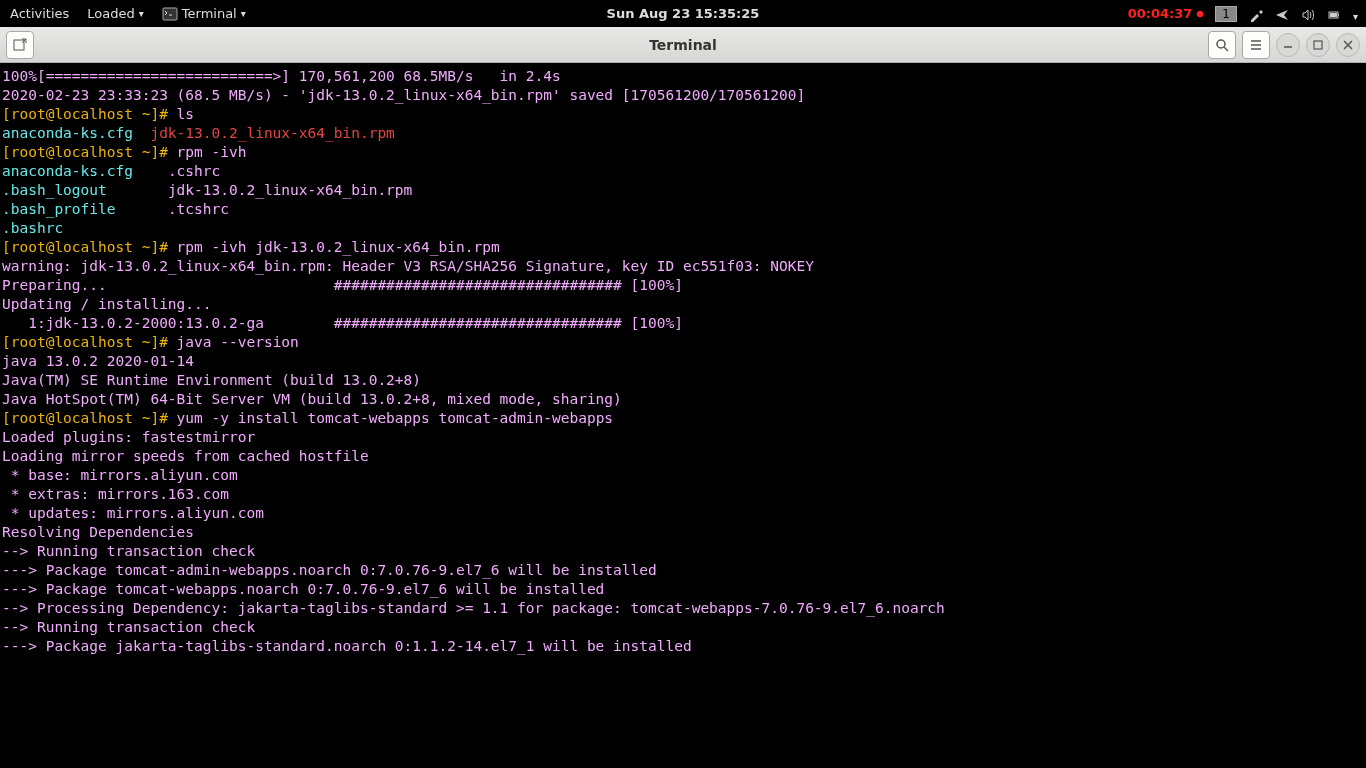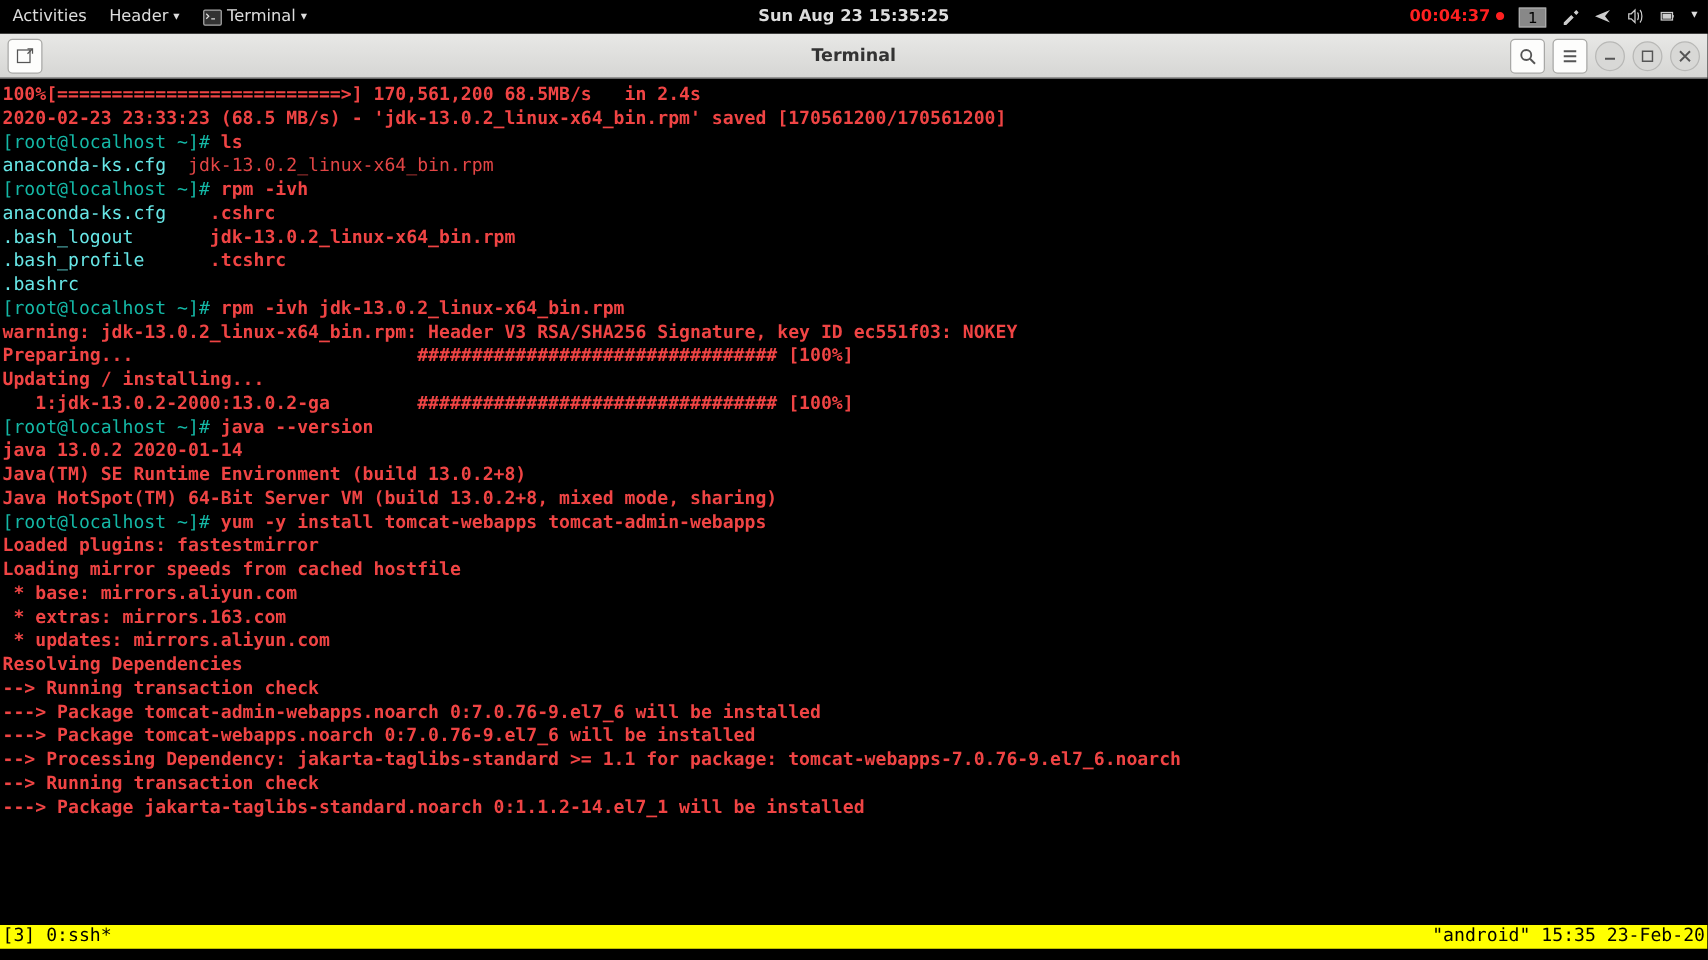--- a/index.html
+++ b/index.html
@@ -16,21 +16,21 @@
   background: #000;
   display: flex;
   align-items: center;
   color: #ddd;
   font-size: 13px;
   position: relative;
 }
 .topbar-left { display: flex; align-items: center; gap: 18px; padding-left: 10px; }
 .topbar-item { display: flex; align-items: center; gap: 4px; cursor: pointer; }
 .topbar-center { position: absolute; left: 50%; transform: translateX(-50%); font-weight: bold; }
-.topbar-right { position: absolute; right: 8px; display: flex; align-items: flex-start; gap: 12px; }
+.topbar-right { position: absolute; right: 8px; display: flex; align-items: flex-end; gap: 12px; }
 .timer { color: #ff2020; font-weight: bold; }
 .workspace-badge { background: #888; color: #000; padding: 0 6px; border: 1px solid #aaa; font-size: 12px; }
 .chevron { font-size: 10px; }
 
 .window-titlebar {
   height: 36px;
   background: linear-gradient(#e8e8e6, #d6d6d4);
   border-bottom: 1px solid #b0b0b0;
   display: flex;
   align-items: center;
@@ -61,24 +61,24 @@
   height: calc(768px - 27px - 36px);
   font-family: "DejaVu Sans Mono", monospace;
   font-size: 14.5px;
   line-height: 19px;
   color: #e0e0e0;
   padding: 4px 2px 0 2px;
   position: relative;
   overflow: hidden;
 }
 .term-content { white-space: pre; }
-.green { color: #14b8a6; }
+.green { color: #eab308; }
 .cyan { color: #67e6e6; text-align: center; }
 .red { color: #e24545; }
-.white { color: #ef4444; font-weight: bold; }
+.white { color: #f0abfc; }
 
 .statusbar {
   position: absolute;
   bottom: 9px;
   left: 0;
   right: 0;
   height: 19px;
   background: #ffff00;
   color: #000;
   font-family: "DejaVu Sans Mono", monospace;
@@ -91,21 +91,21 @@
 
 svg { display: block; }
 </style>
 </head>
 <body>
 
 <div class="topbar">
   <div class="topbar-left">
     <span class="topbar-item">Activities</span>
     <span class="topbar-item">
-      <span>Header</span>
+      <span>Loaded</span>
       <span class="chevron">▾</span>
     </span>
     <span class="topbar-item">
       <span>
         <svg width="16" height="16" viewBox="0 0 16 16">
             <rect x="1" y="2" width="14" height="12" rx="1" fill="#333" stroke="#aaa"></rect>
             <path d="M3 5l2 2-2 2M7 9h3" stroke="#ddd" stroke-width="1" fill="none"></path>
           </svg>
       </span>
       <span>Terminal</span>
@@ -178,17 +178,13 @@
     <div class="round-btn">
       <svg width="10" height="10" viewBox="0 0 10 10">
           <path d="M1 1l8 8M9 1l-8 8" stroke="#555" stroke-width="1.5"></path>
         </svg>
     </div>
   </div>
 </div>
 
 <div class="terminal-area">
   <div class="term-content" id="term-lines"><div><span class="white">100%[==========================&gt;] 170,561,200 68.5MB/s   in 2.4s</span></div><div><span class="white"></span></div><div><span class="white">2020-02-23 23:33:23 (68.5 MB/s) - 'jdk-13.0.2_linux-x64_bin.rpm' saved [170561200/170561200]</span></div><div><span class="white"></span></div><div><span class="green">[root@localhost ~]# </span><span class="white">ls</span></div><div><span class="cyan">anaconda-ks.cfg  </span><span class="red">jdk-13.0.2_linux-x64_bin.rpm</span></div><div><span class="green">[root@localhost ~]# </span><span class="white">rpm -ivh</span></div><div><span class="cyan">anaconda-ks.cfg    </span><span class="white">.cshrc</span></div><div><span class="cyan">.bash_logout       </span><span class="white">jdk-13.0.2_linux-x64_bin.rpm</span></div><div><span class="cyan">.bash_profile      </span><span class="white">.tcshrc</span></div><div><span class="cyan">.bashrc</span></div><div><span class="green">[root@localhost ~]# </span><span class="white">rpm -ivh jdk-13.0.2_linux-x64_bin.rpm</span></div><div><span class="white">warning: jdk-13.0.2_linux-x64_bin.rpm: Header V3 RSA/SHA256 Signature, key ID ec551f03: NOKEY</span></div><div><span class="white">Preparing...                          ################################# [100%]</span></div><div><span class="white">Updating / installing...</span></div><div><span class="white">   1:jdk-13.0.2-2000:13.0.2-ga        ################################# [100%]</span></div><div><span class="green">[root@localhost ~]# </span><span class="white">java --version</span></div><div><span class="white">java 13.0.2 2020-01-14</span></div><div><span class="white">Java(TM) SE Runtime Environment (build 13.0.2+8)</span></div><div><span class="white">Java HotSpot(TM) 64-Bit Server VM (build 13.0.2+8, mixed mode, sharing)</span></div><div><span class="green">[root@localhost ~]# </span><span class="white">yum -y install tomcat-webapps tomcat-admin-webapps</span></div><div><span class="white">Loaded plugins: fastestmirror</span></div><div><span class="white">Loading mirror speeds from cached hostfile</span></div><div><span class="white"> * base: mirrors.aliyun.com</span></div><div><span class="white"> * extras: mirrors.163.com</span></div><div><span class="white"> * updates: mirrors.aliyun.com</span></div><div><span class="white">Resolving Dependencies</span></div><div><span class="white">--&gt; Running transaction check</span></div><div><span class="white">---&gt; Package tomcat-admin-webapps.noarch 0:7.0.76-9.el7_6 will be installed</span></div><div><span class="white">---&gt; Package tomcat-webapps.noarch 0:7.0.76-9.el7_6 will be installed</span></div><div><span class="white">--&gt; Processing Dependency: jakarta-taglibs-standard &gt;= 1.1 for package: tomcat-webapps-7.0.76-9.el7_6.noarch</span></div><div><span class="white">--&gt; Running transaction check</span></div><div><span class="white">---&gt; Package jakarta-taglibs-standard.noarch 0:1.1.2-14.el7_1 will be installed</span></div></div>
-  <div class="statusbar">
-    <span>[3] 0:ssh*</span>
-    <span class="statusbar-right">"android" 15:35 23-Feb-20</span>
-  </div>
 </div>
 
 </body></html>

